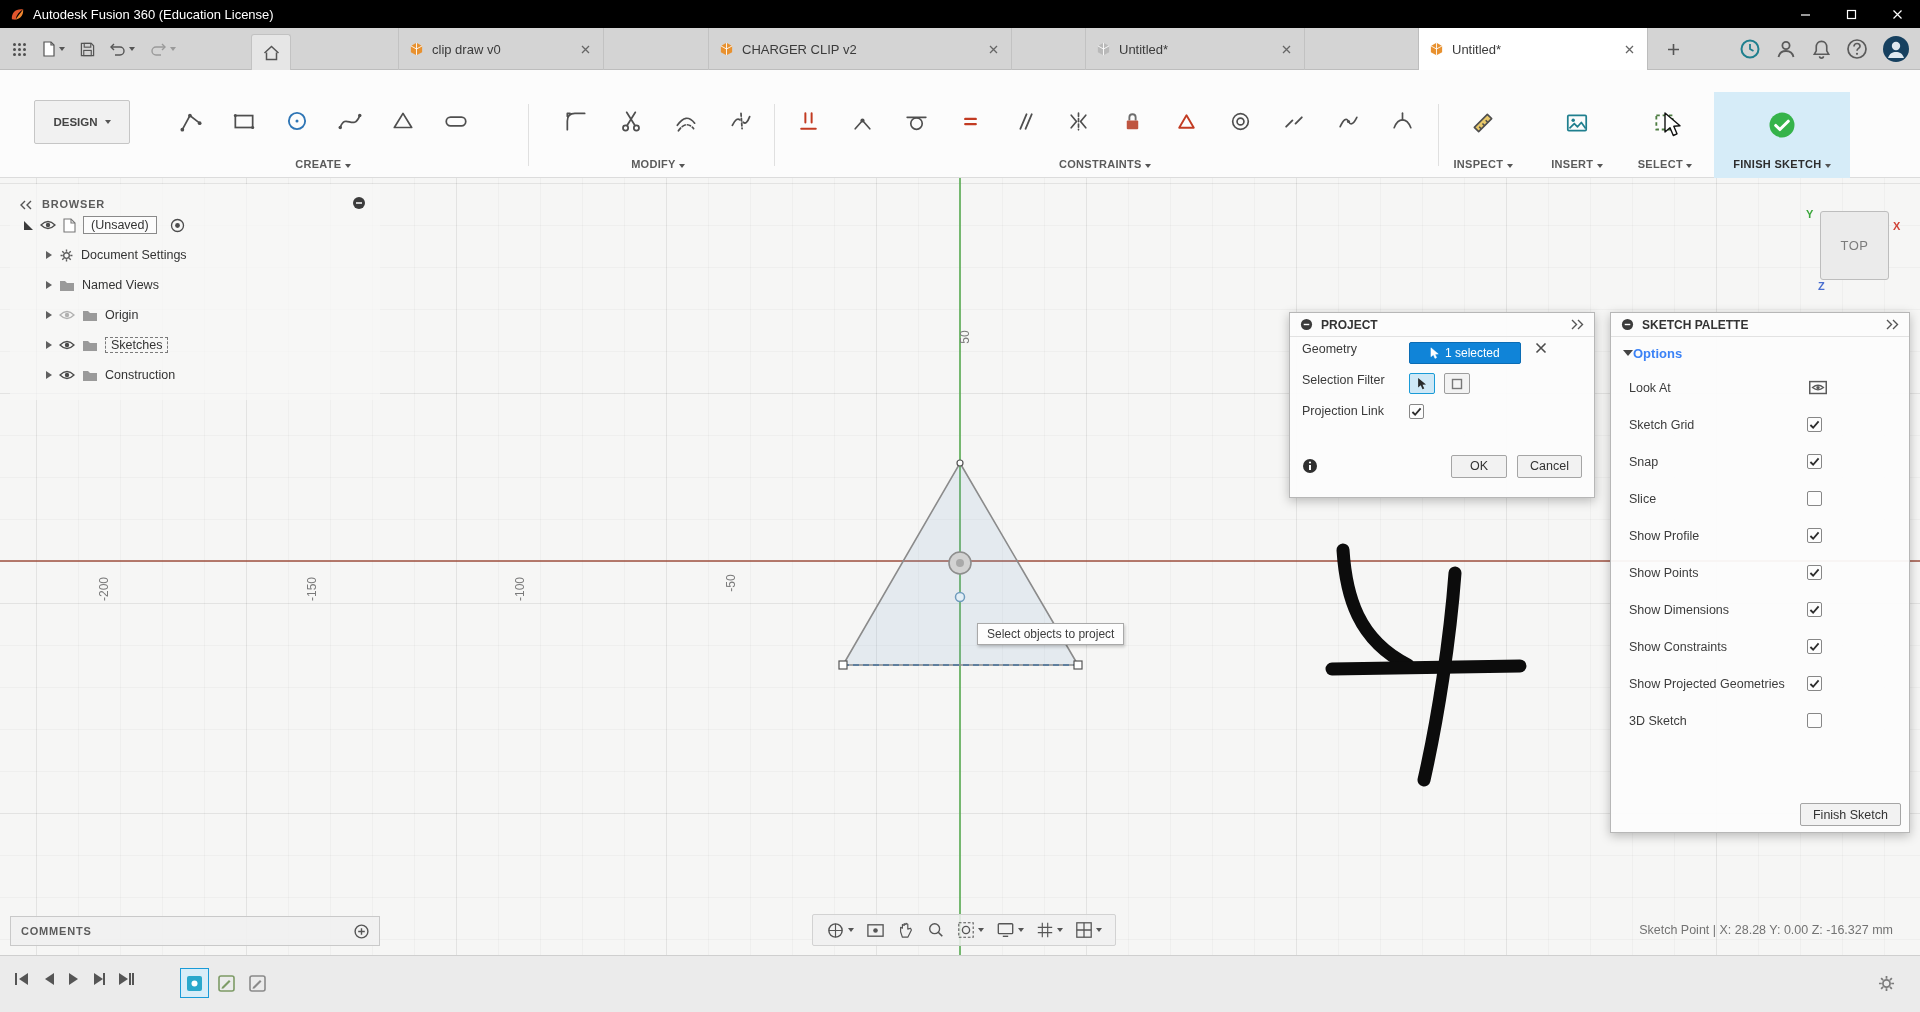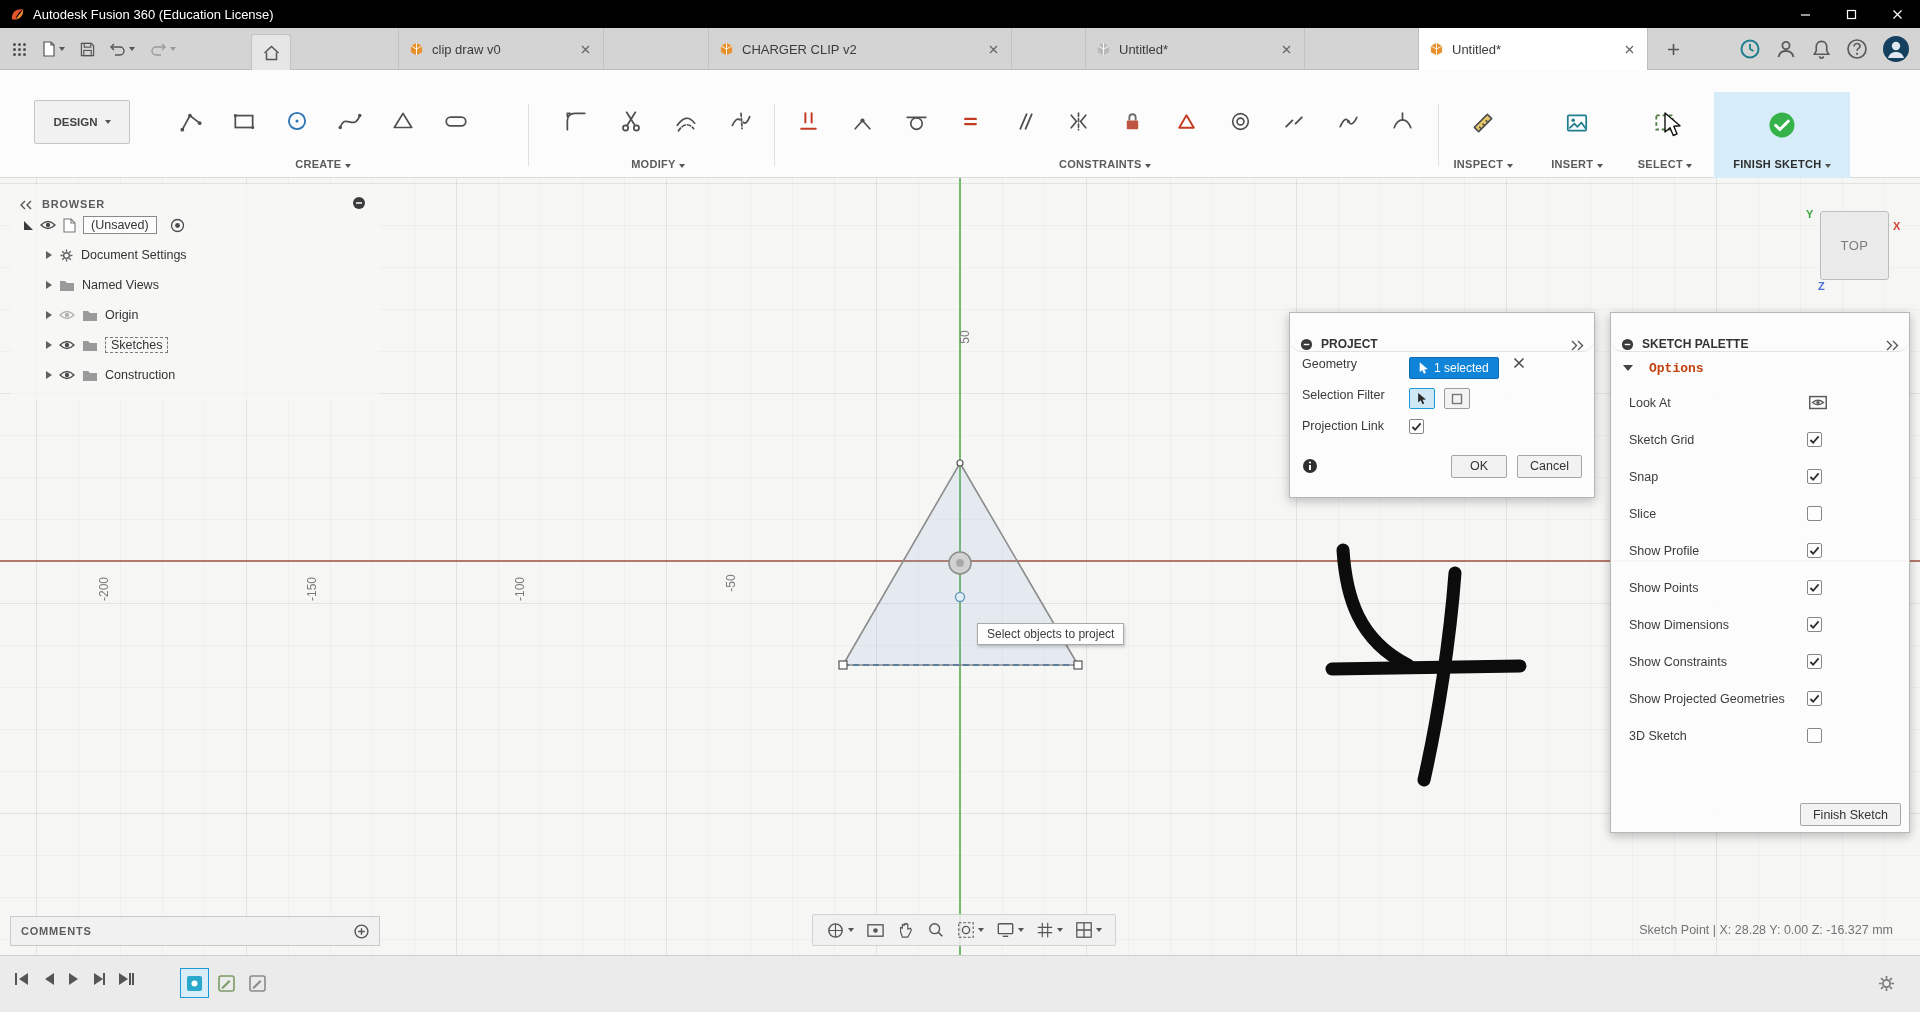--- a/index.html
+++ b/index.html
@@ -74,56 +74,56 @@
   .tooltip { position:absolute; left:977px; top:445px; background:#fdfdfd; border:1px solid #a9a9a9;
              box-shadow:1px 2px 3px rgba(0,0,0,.2); padding:3px 9px; font-size:12px; color:#3d3d3d; }
   .viewcube { position:absolute; left:1820px; top:33px; width:69px; height:69px; background:#ebebeb;
               border:1px solid #bdbdbd; border-radius:3px; display:flex; align-items:center;
               justify-content:center; font-size:13px; color:#7c7c7c; letter-spacing:.5px; }
   .axis-letter { position:absolute; font-size:11px; font-weight:bold; }
 
   
   .panel { position:absolute; background:rgba(252,252,252,0.95); border:1px solid #b7b7b7;
            box-shadow:0 3px 10px rgba(0,0,0,0.25); z-index:10; }
-  .panel-header { height:39px; display:flex; align-items:flex-end; gap:8px; padding:0 10px;
-                  border-bottom:1px solid #e2e2e2; font-size:12px; font-weight:bold; color:#333;border-radius:12px; }
+  .panel-header { height:24px; display:flex; align-items:center; gap:8px; padding:0 10px;
+                  border-bottom:1px solid #e2e2e2; font-size:12px; font-weight:bold; color:#333; }
   .panel-header .spacer { flex:1; }
 
   
   .browser { position:absolute; left:10px; top:184px; width:370px; height:216px; z-index:5;
              background:rgba(246,246,246,0.72); }
   .b-header { height:26px; display:flex; align-items:flex-end; padding:0 10px; gap:10px; }
   .b-title { font-size:11px; font-weight:bold; color:#5c5c5c; letter-spacing:.8px; }
   .b-row { height:30px; display:flex; align-items:center; gap:7px; padding-left:10px; font-size:12.5px; color:#333; }
   .b-row .b-arrow { width:0; height:0; border-top:4.5px solid transparent; border-bottom:4.5px solid transparent;
                     border-left:6px solid #606060; margin-left:26px; }
   .root-label { border:1px solid #8a8a8a; background:rgba(255,255,255,0.65); padding:1px 7px; }
   .dashed-label { border:1px dashed #7a7a7a; padding:0 5px; }
   .dim { opacity:.4; }
 
   
   .dialog { left:1289px; top:312px; width:306px; height:186px; }
   .dlg-row { height:31px; display:flex; padding:0 12px; position:relative; }
   .dlbl { width:107px; font-size:12.5px; color:#3a3a3a; }
   .geom-btn { height:22px; background:#1084d8; border:1px solid #0b6cb4; border-radius:2px;
-              color:#fff; display:flex; align-items:center; gap:5px; padding:0 9px; font-size:12px; }
+              color:#fff; display:flex; align-items:center; gap:5px; padding:0 20px; font-size:12px; }
   .filter-btn { width:26px; height:21px; border:1px solid #9d9d9d; background:#f3f3f3; border-radius:2px;
                 display:flex; align-items:center; justify-content:center; margin-right:9px; }
   .filter-btn.sel { border:1.5px solid #1a9bd7; background:#cfe8f6; }
   .dlg-footer { position:absolute; left:0; right:0; bottom:10px; height:42px; display:flex;
                 align-items:center; padding:0 12px; }
   .btn { height:23px; min-width:56px; padding:0 12px; background:#f2f2f2; border:1px solid #a5a5a5;
          border-radius:2px; display:flex; align-items:center; justify-content:center;
          font-size:12.5px; color:#333; }
   .btn + .btn { margin-left:10px; }
 
   
   .palette { left:1610px; top:312px; width:300px; height:521px; }
-  .sp-options { height:32px; display:flex; align-items:center; gap:16px; padding:0 12px;
-                font-size:13px; font-weight:bold; color:#c2410c;font-family:Liberation Mono, monospace; }
+  .sp-options { height:32px; display:flex; align-items:center; gap:0; padding:0 12px;
+                font-size:13px; font-weight:bold; color:#3b82f6; }
   .tri-down { width:0; height:0; border-left:5px solid transparent; border-right:5px solid transparent;
               border-top:6px solid #444; display:inline-block; }
   .sp-row { height:37px; display:flex; align-items:center; padding:0 0 0 18px; position:relative; }
   .sp-row .lbl { font-size:12.5px; color:#3c3c3c; }
   .sp-ctl { position:absolute; left:196px; display:flex; gap:12px; align-items:center; }
   .cb { width:15px; height:15px; border:1.5px solid #878787; border-radius:2px; background:#fdfdfd;
         display:flex; align-items:center; justify-content:center; }
   .cb svg { visibility:hidden; }
   .cb.checked svg { visibility:visible; }
   .finish-sk-btn { position:absolute; right:8px; bottom:6px; }

